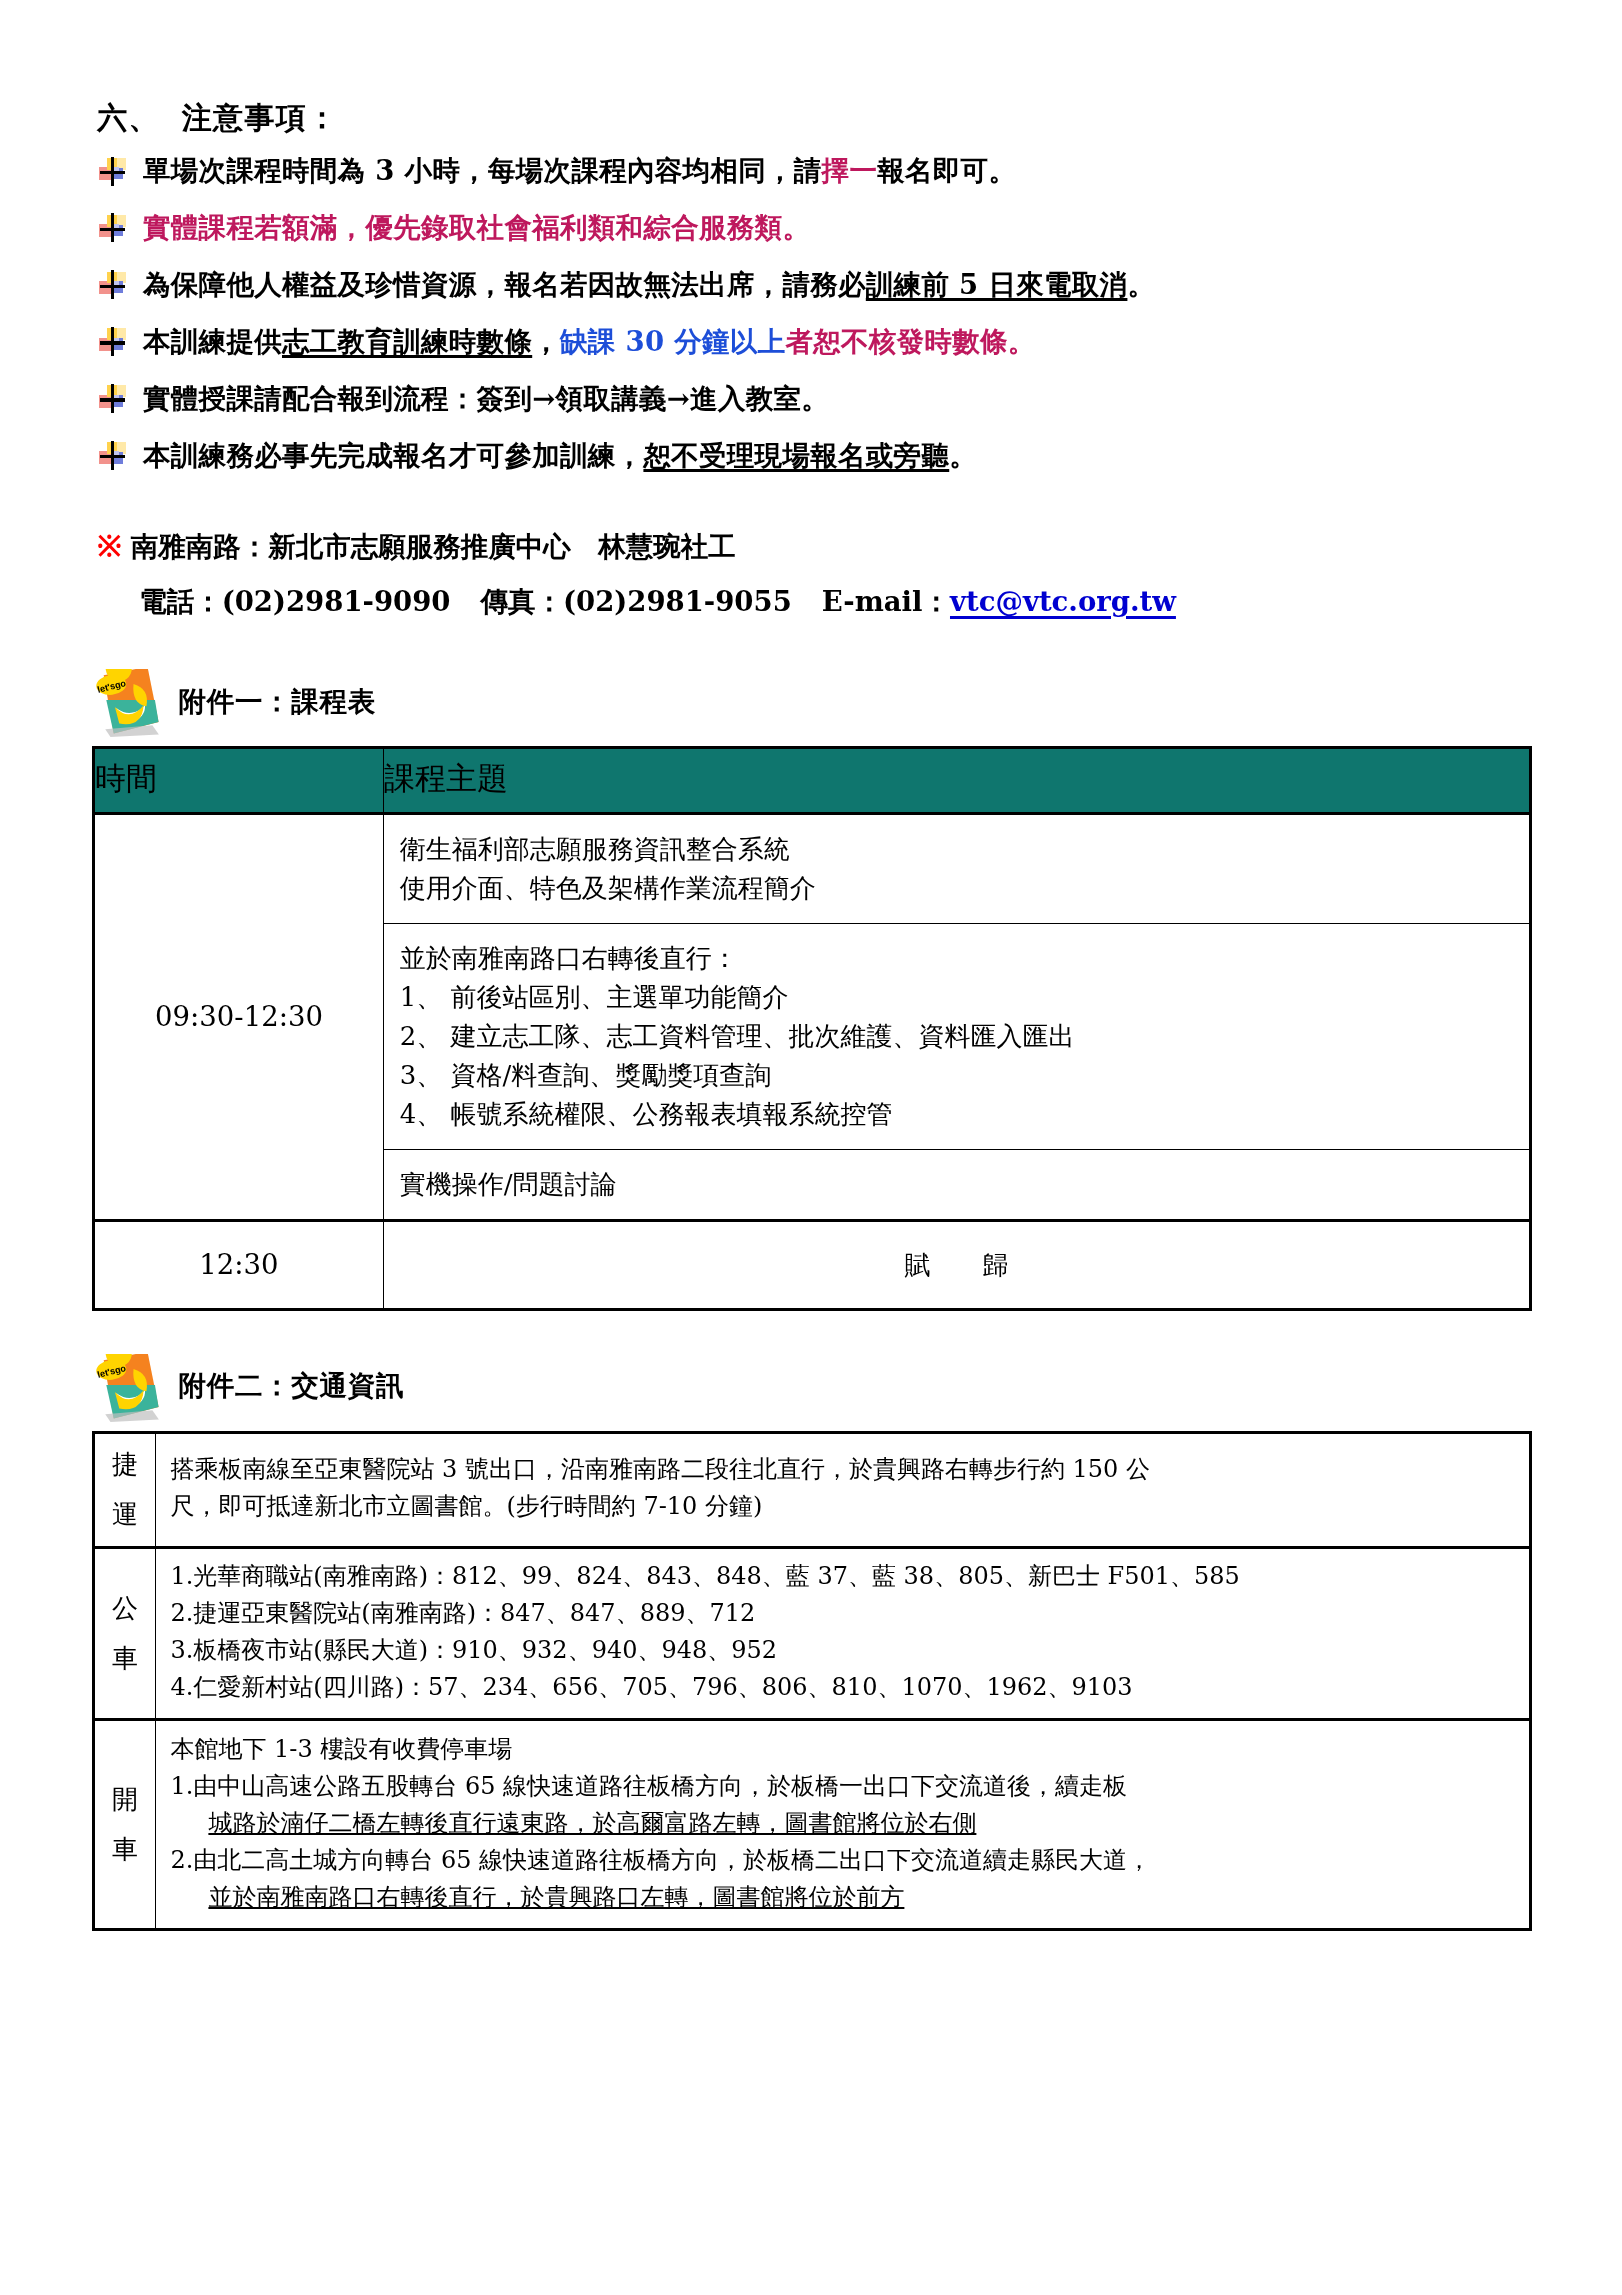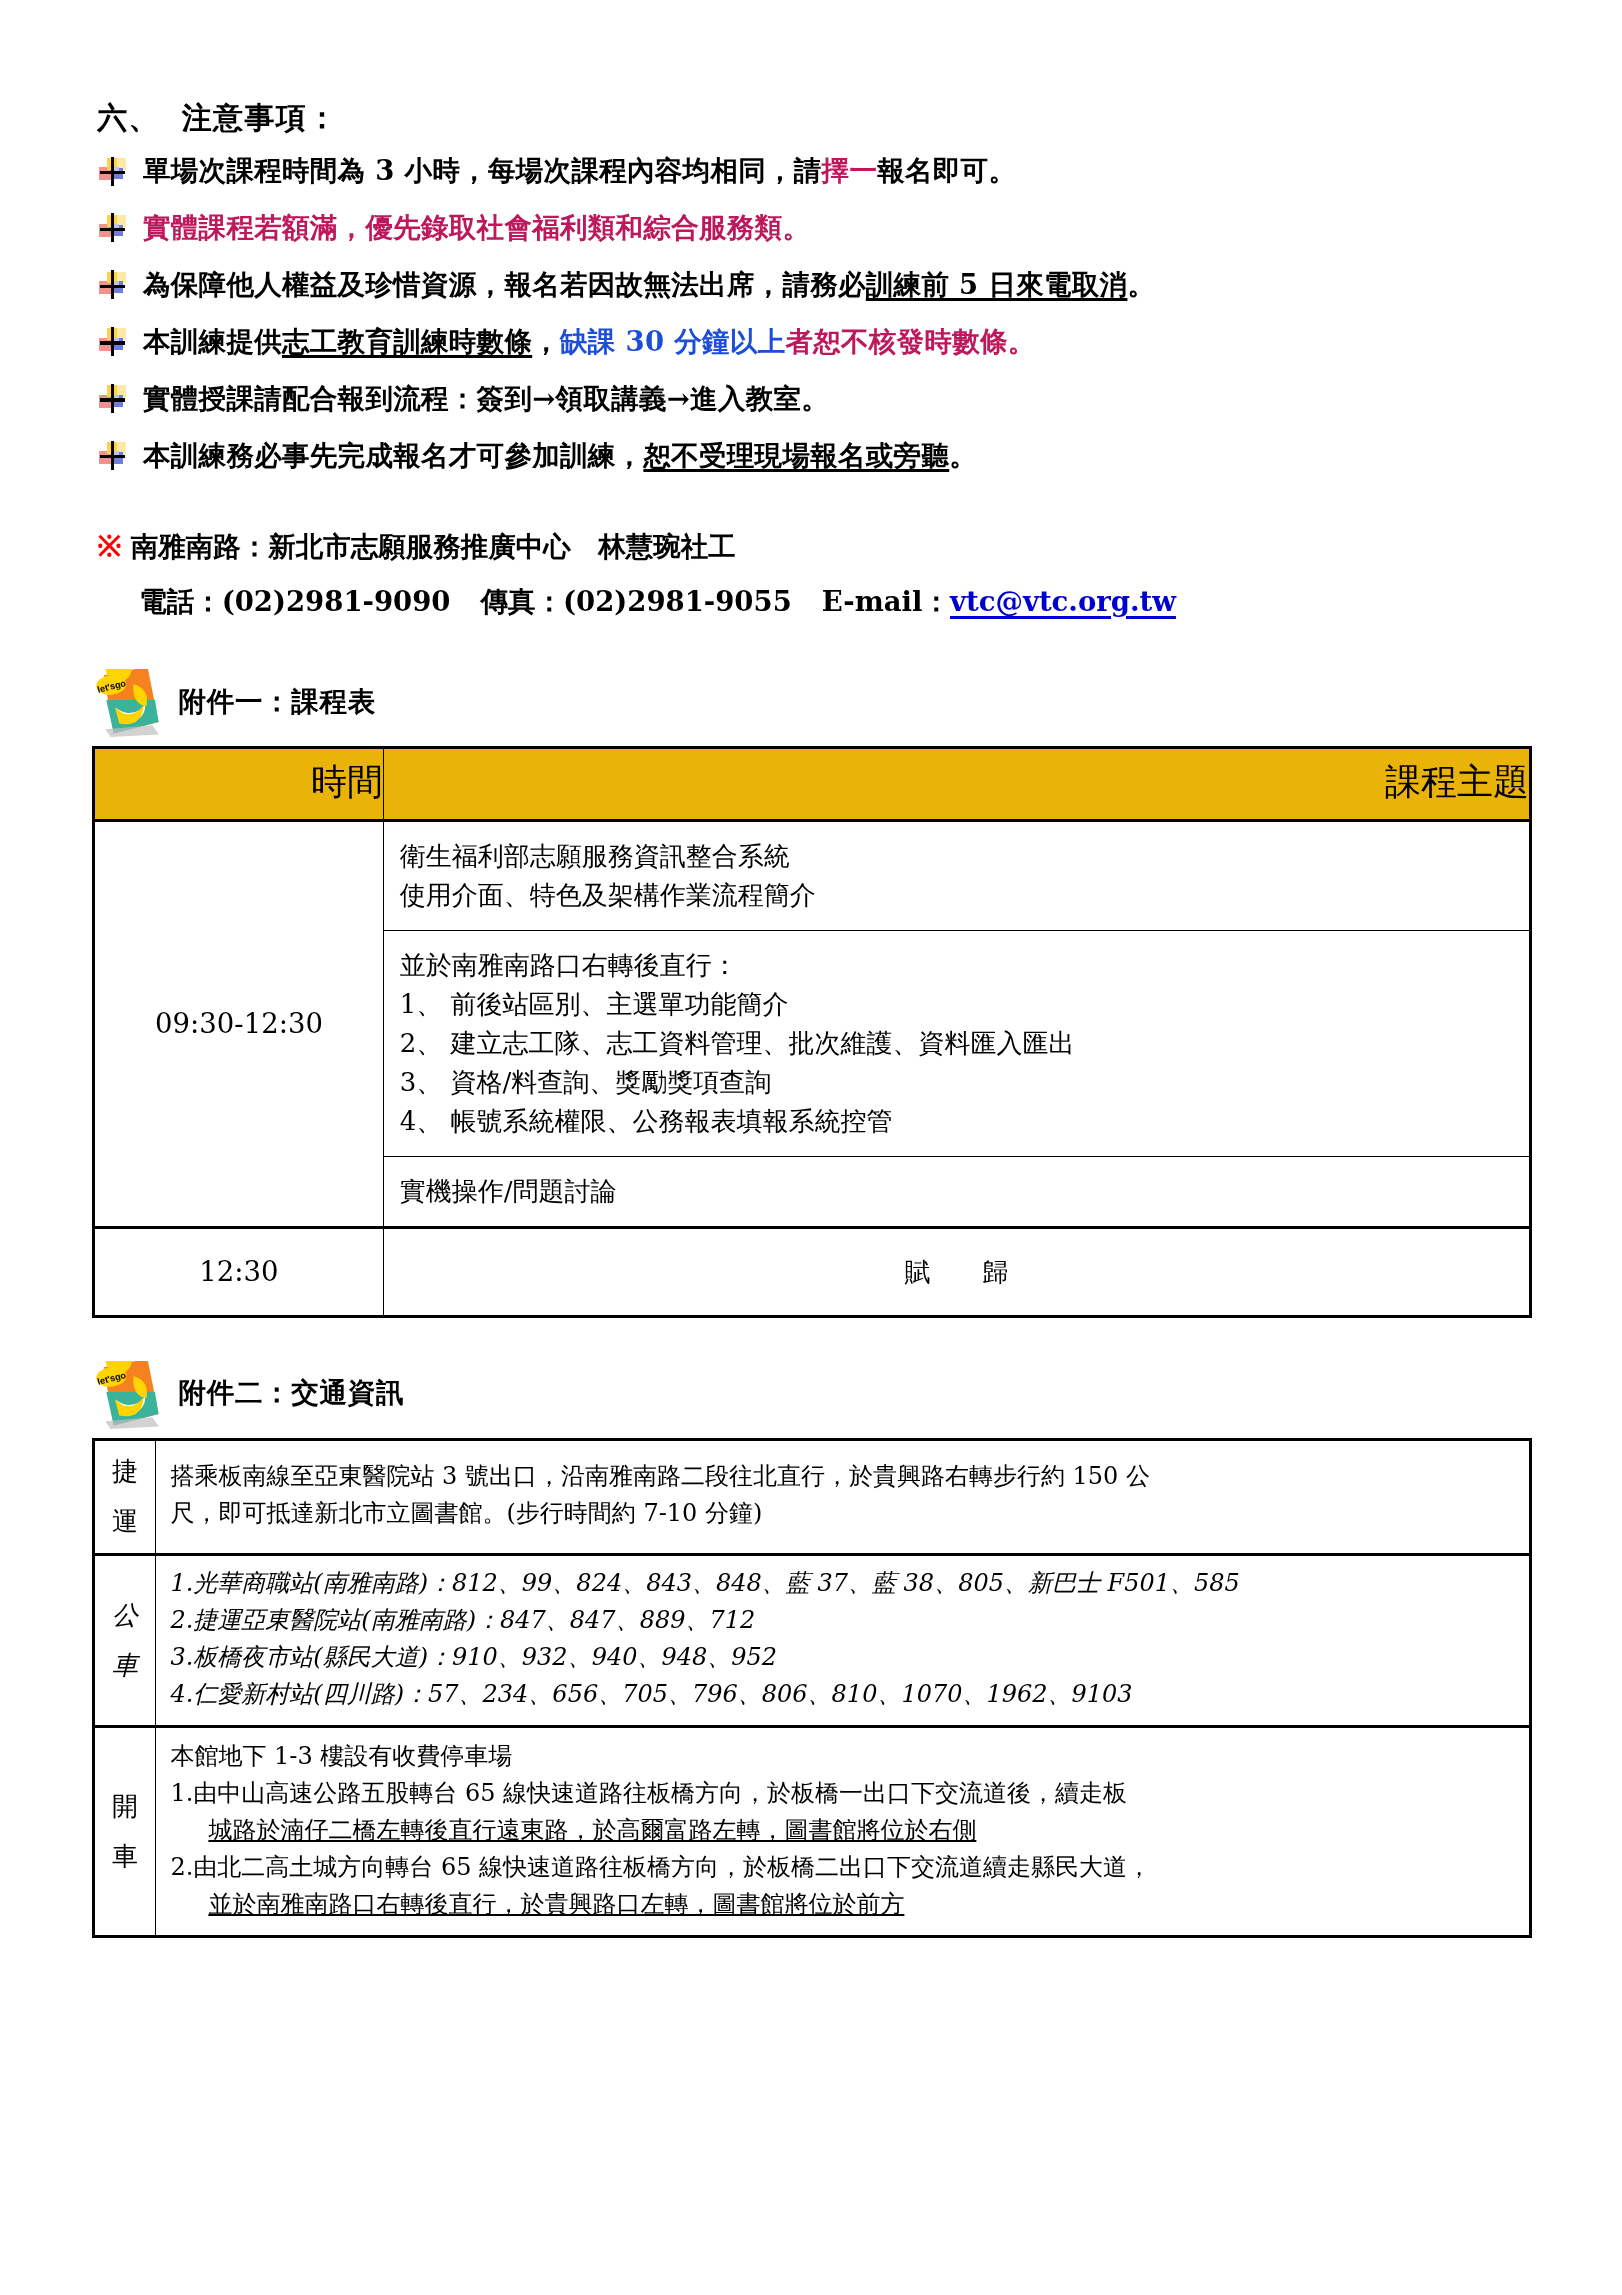--- a/index.html
+++ b/index.html
@@ -118,24 +118,24 @@
     width: 1440px;
     margin-left: 0;
     table-layout: fixed;
   }
   table td, table th {
     border: 1.3px solid #000;
     padding: 0;
   }
   .course-tbl { border: 3.3px solid #000; }
   .course-tbl th {
-    background: #eab308;
-    font-size: 36px;
+    background: #0f766e;
+    font-size: 31px;
     font-weight: normal;
-    text-align: right;
+    text-align: left;
     padding: 9.2px 0 11.8px 0;
     border-bottom: 3.3px solid #000;
     border-top: 3.3px solid #000;
   }
   .course-tbl th.c-time { width: 288px; border-left: 3.3px solid #000; }
   .course-tbl th.c-topic { border-right: 3.3px solid #000; }
   .course-tbl td {
     font-size: 26px;
     line-height: 1.5;
     vertical-align: middle;
@@ -165,21 +165,21 @@
     padding: 6.5px 0;
     font-size: 26px;
     line-height: 1.9;
   }
   .traffic-tbl td.lbl span { display: block; }
   .traffic-tbl td.body {
     border-right: 3.3px solid #000;
     padding: 9.2px 11.8px 11.8px 14.4px;
   }
   .traffic-tbl tr.r-top td { border-top: 3.3px solid #000; }
-  .traffic-tbl tr.r-mid td { border-top: 3.3px solid #000; font-style: italic; }
+  .traffic-tbl tr.r-mid td { border-top: 3.3px solid #000; }
   .traffic-tbl tr.r-last td { border-top: 3.3px solid #000; border-bottom: 3.3px solid #000; }
   .body .line { display: block; }
   .body .line.indent2 { padding-left: 38px; text-decoration: underline; }
 </style>
 </head>
 <body>
 
 <div class="page">
 
   <div class="sec-heading">

